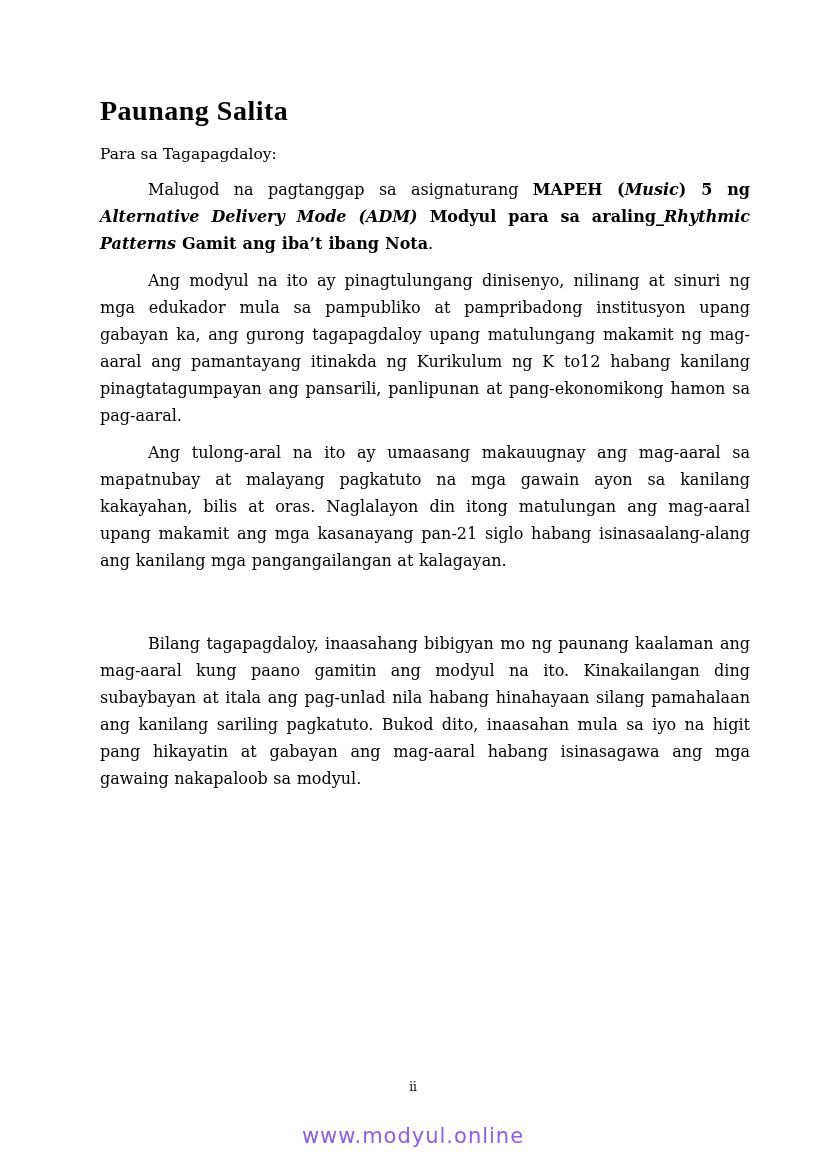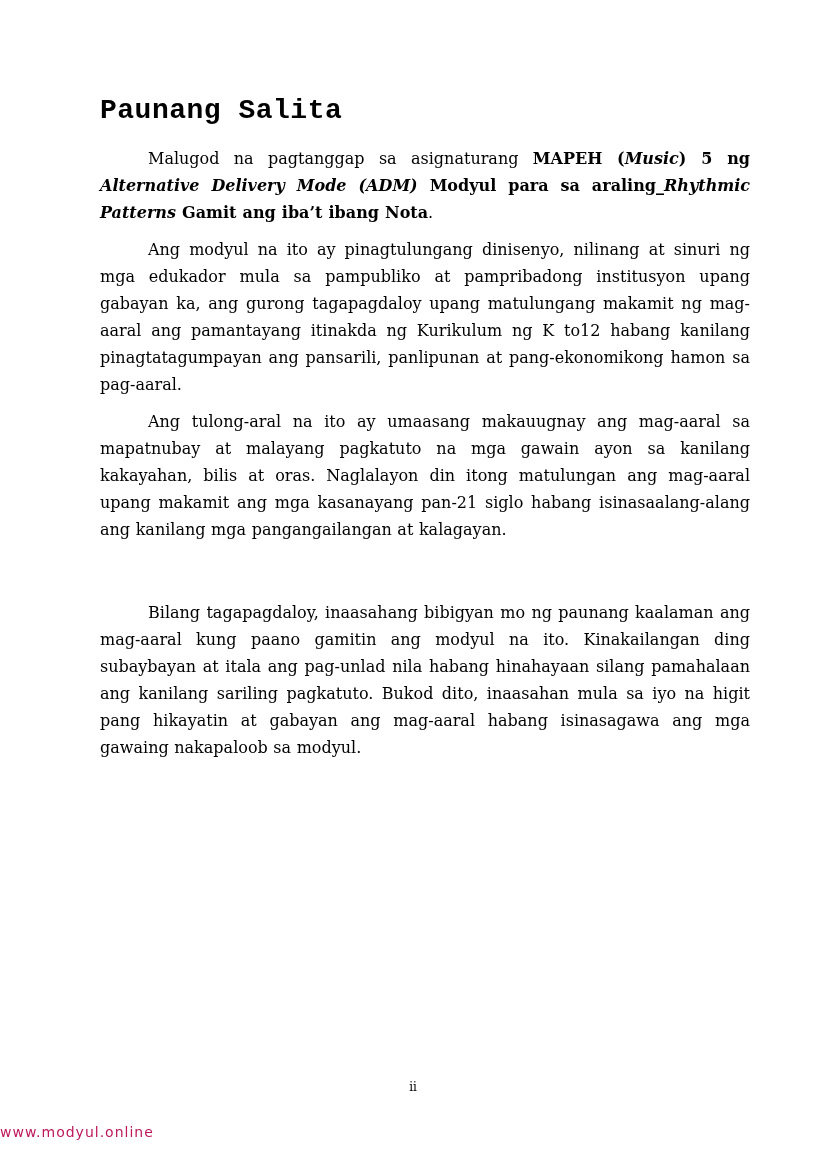--- a/index.html
+++ b/index.html
@@ -16,21 +16,21 @@
     font-family: "DejaVu Serif", serif;
     color: #000000;
   }
   .content {
     position: absolute;
     left: 100px;
     top: 96px;
     width: 650px;
   }
   .page-title {
-    font-family: Liberation Mono, monospace;
+    font-family: Liberation Serif, serif;
     font-weight: bold;
     font-size: 28px;
     line-height: 1.1;
     margin: 0 0 18px 0;
     letter-spacing: 0.5px;
   }
   .salutation {
     font-size: 15.5px;
     margin: 0 0 13px 0;
   }
@@ -55,35 +55,36 @@
     top: 1080px;
     text-align: center;
     font-size: 12px;
     font-family: "DejaVu Serif", serif;
   }
   .watermark {
     position: absolute;
     left: 0;
     right: 0;
     top: 1124px;
-    text-align: left;
+    text-align: center;
     font-family: "DejaVu Sans", sans-serif;
-    font-size: 14px;
+    font-size: 21px;
     letter-spacing: 1px;
-    color: #be185d;
+    color: #8b5cf6;
   }
 </style>
 </head>
 <body>
 
 <div class="page">
   <div class="content">
 
     <h1 class="page-title">Paunang Salita</h1>
 
+    <p class="salutation">Para sa Tagapagdaloy:</p>
 
     <p class="body-par"><span class="r">Malugod na pagtanggap sa asignaturang </span><span class="b">MAPEH (</span><span class="bi">Music</span><span class="b">) 5 ng </span><span class="bi">Alternative Delivery Mode (ADM)</span><span class="b"> Modyul para sa araling_</span><span class="bi">Rhythmic Patterns</span><span class="b"> Gamit ang iba’t ibang Nota</span><span class="r">.</span></p>
 
     <p class="body-par">Ang modyul na ito ay pinagtulungang dinisenyo, nilinang at sinuri ng mga edukador mula sa pampubliko at pampribadong institusyon upang gabayan ka, ang gurong tagapagdaloy upang matulungang makamit ng mag-aaral ang pamantayang itinakda ng Kurikulum ng K to12 habang kanilang pinagtatagumpayan ang pansarili, panlipunan at pang-ekonomikong hamon sa pag-aaral.</p>
 
     <p class="body-par">Ang tulong-aral na ito ay umaasang makauugnay ang mag-aaral sa mapatnubay at malayang pagkatuto na mga gawain ayon sa kanilang kakayahan, bilis at oras. Naglalayon din itong matulungan ang mag-aaral upang makamit ang mga kasanayang pan-21 siglo habang isinasaalang-alang ang kanilang mga pangangailangan at kalagayan.</p>
 
     <p class="body-par gap-above">Bilang tagapagdaloy, inaasahang bibigyan mo ng paunang kaalaman ang mag-aaral kung paano gamitin ang modyul na ito. Kinakailangan ding subaybayan at itala ang pag-unlad nila habang hinahayaan silang pamahalaan ang kanilang sariling pagkatuto. Bukod dito, inaasahan mula sa iyo na higit pang hikayatin at gabayan ang mag-aaral habang isinasagawa ang mga gawaing nakapaloob sa modyul.</p>
 
   </div>

